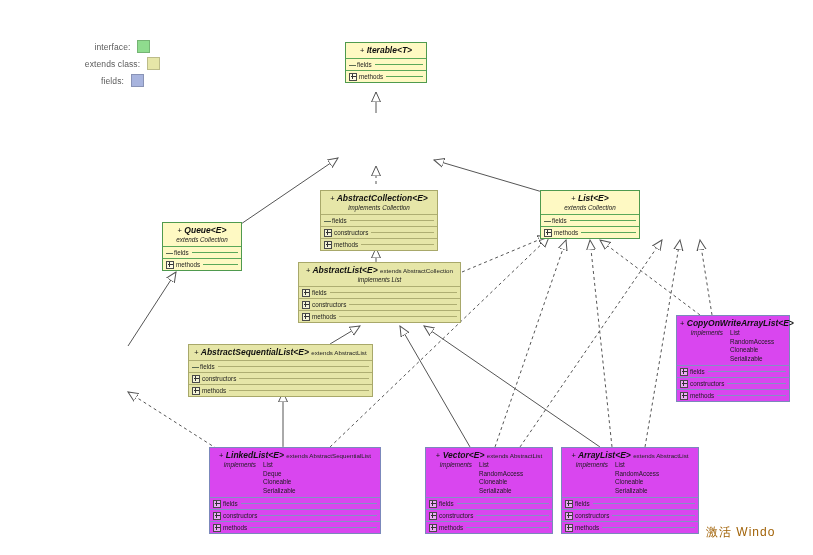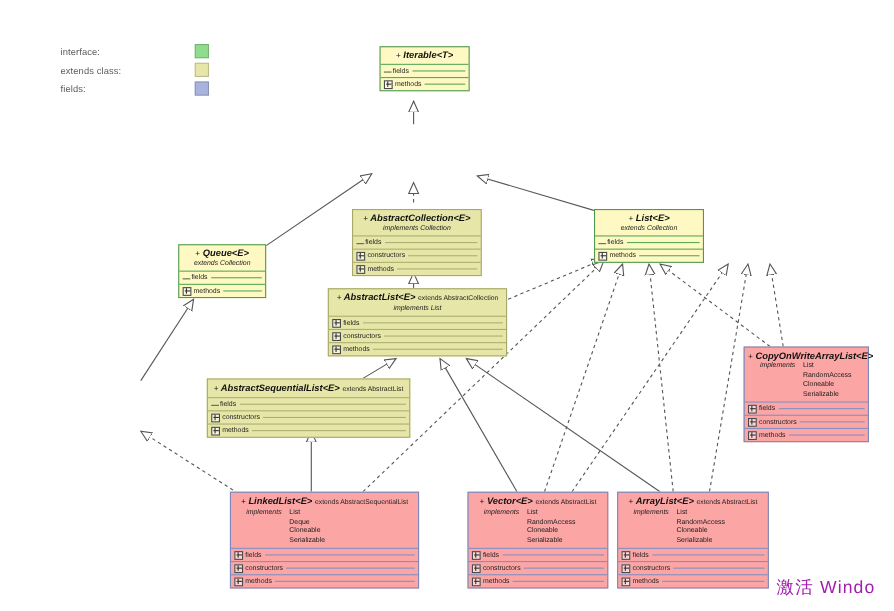--- a/index.html
+++ b/index.html
@@ -8,34 +8,34 @@
     background:#ffffff;
     font-family:"Liberation Sans", sans-serif;
     overflow:hidden;
     position:relative;
   }
   #canvas{position:absolute;left:0;top:0;width:813px;height:555px;}
   #edges{position:absolute;left:0;top:0;width:813px;height:555px;z-index:1;}
 
   
   .legend{position:absolute;z-index:3;}
-  .legend-row{display:flex;align-items:center;justify-content:space-between;height:17px;}
+  .legend-row{display:flex;align-items:center;justify-content:center;height:17px;}
   .legend-label{font-size:8.5px;color:#5b5b5b;margin-right:7px;letter-spacing:.1px;}
   .legend-swatch{width:11px;height:11px;border:1px solid rgba(0,0,0,.18);}
 
   
   .node{
     position:absolute;z-index:2;
     border:1px solid #7d8a74;
     box-sizing:border-box;
     box-shadow:0 0 0 .5px rgba(255,255,255,.25);
   }
   .node.iface{background:#fef9c3;border-color:#4f9a4e;}
   .node.abs{background:#e6e6a8;border-color:#a8a86a;}
-  .node.cls{background:#fca5a5;border-color:#7b88bb;}
+  .node.cls{background:#d946ef;border-color:#7b88bb;}
 
   .n-title{
     text-align:center;
     font-size:8.5px;
     font-weight:bold;
     font-style:italic;
     color:#101010;
     padding:2px 3px 0 3px;
     line-height:10px;
     white-space:nowrap;
@@ -88,21 +88,21 @@
     flex:1 1 auto;height:1px;margin-left:3px;margin-right:3px;
     background:rgba(80,95,70,.55);
   }
   .node.iface .comp .rule{background:#5aa85a;}
   .node.abs  .comp .rule{background:#aeae72;}
   .node.cls  .comp .rule{background:#8490c4;}
 
   
   .watermark{
     position:absolute;z-index:4;
-    font-size:16px;color:#a21caf;
+    font-size:12px;color:#a16207;
     letter-spacing:1px;
     user-select:none;
   }
 </style>
 </head>
 <body>
 
 <div id="canvas">
 
   <svg id="edges" viewBox="0 0 813 555" preserveAspectRatio="none">

